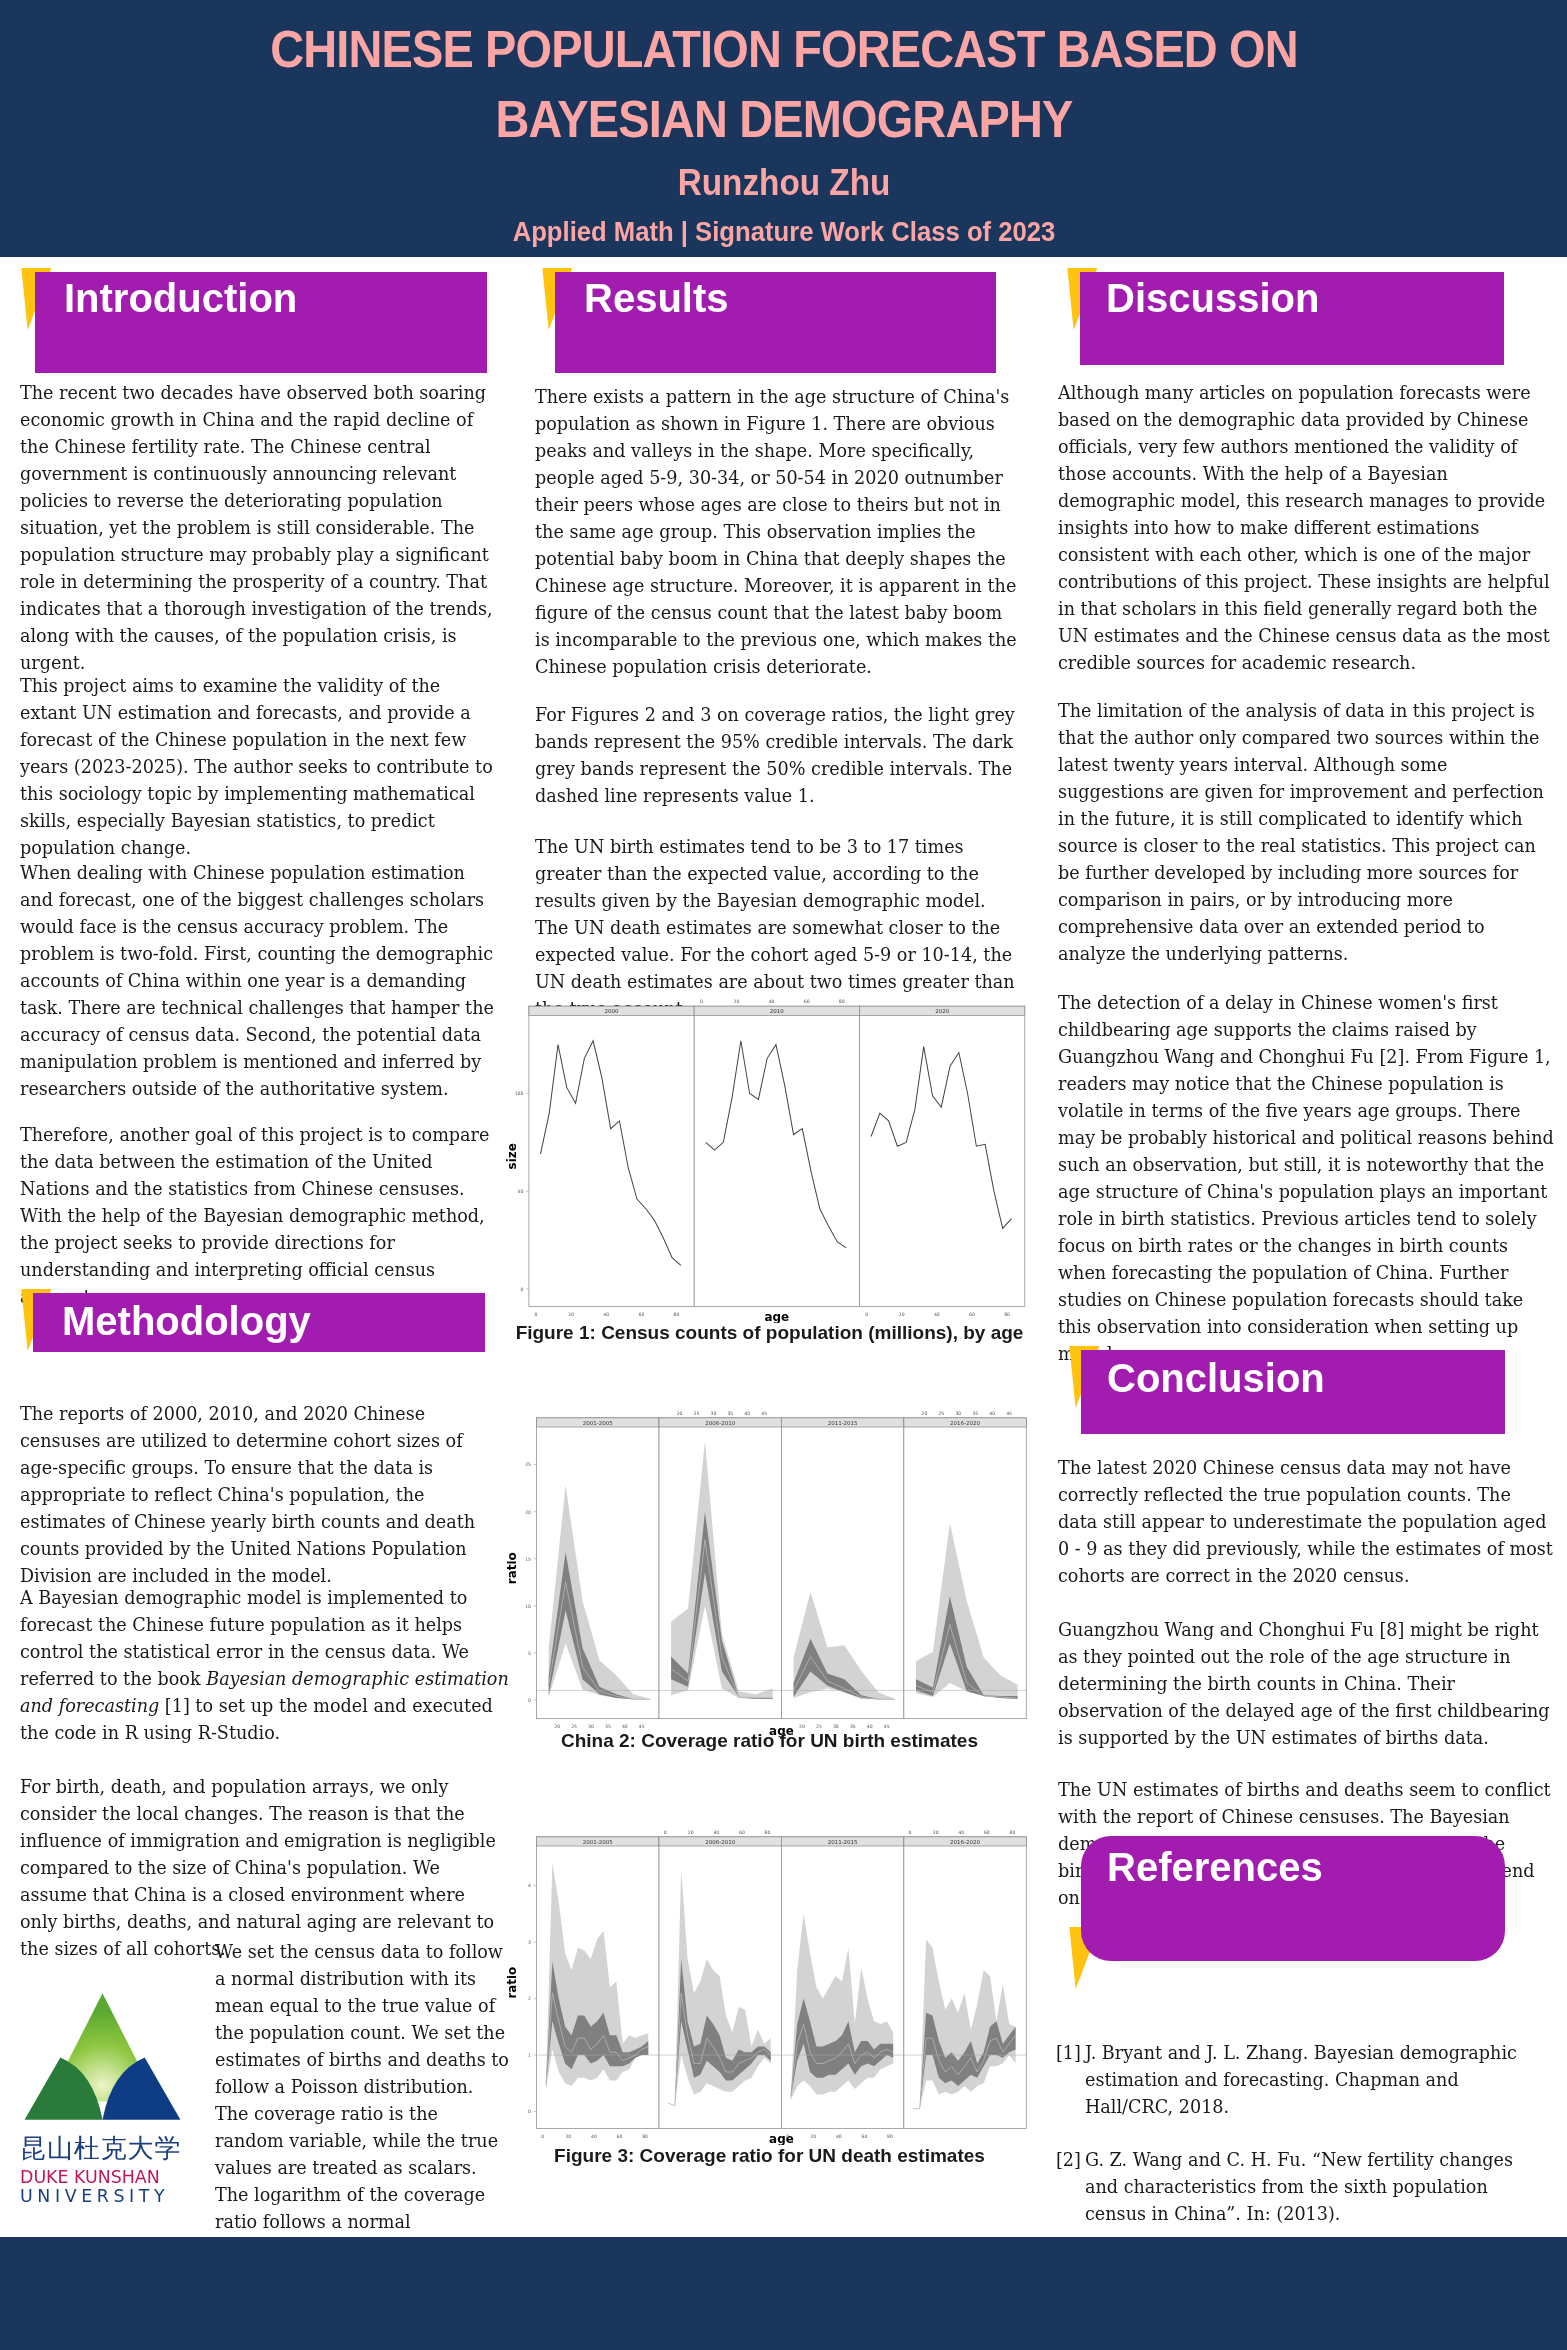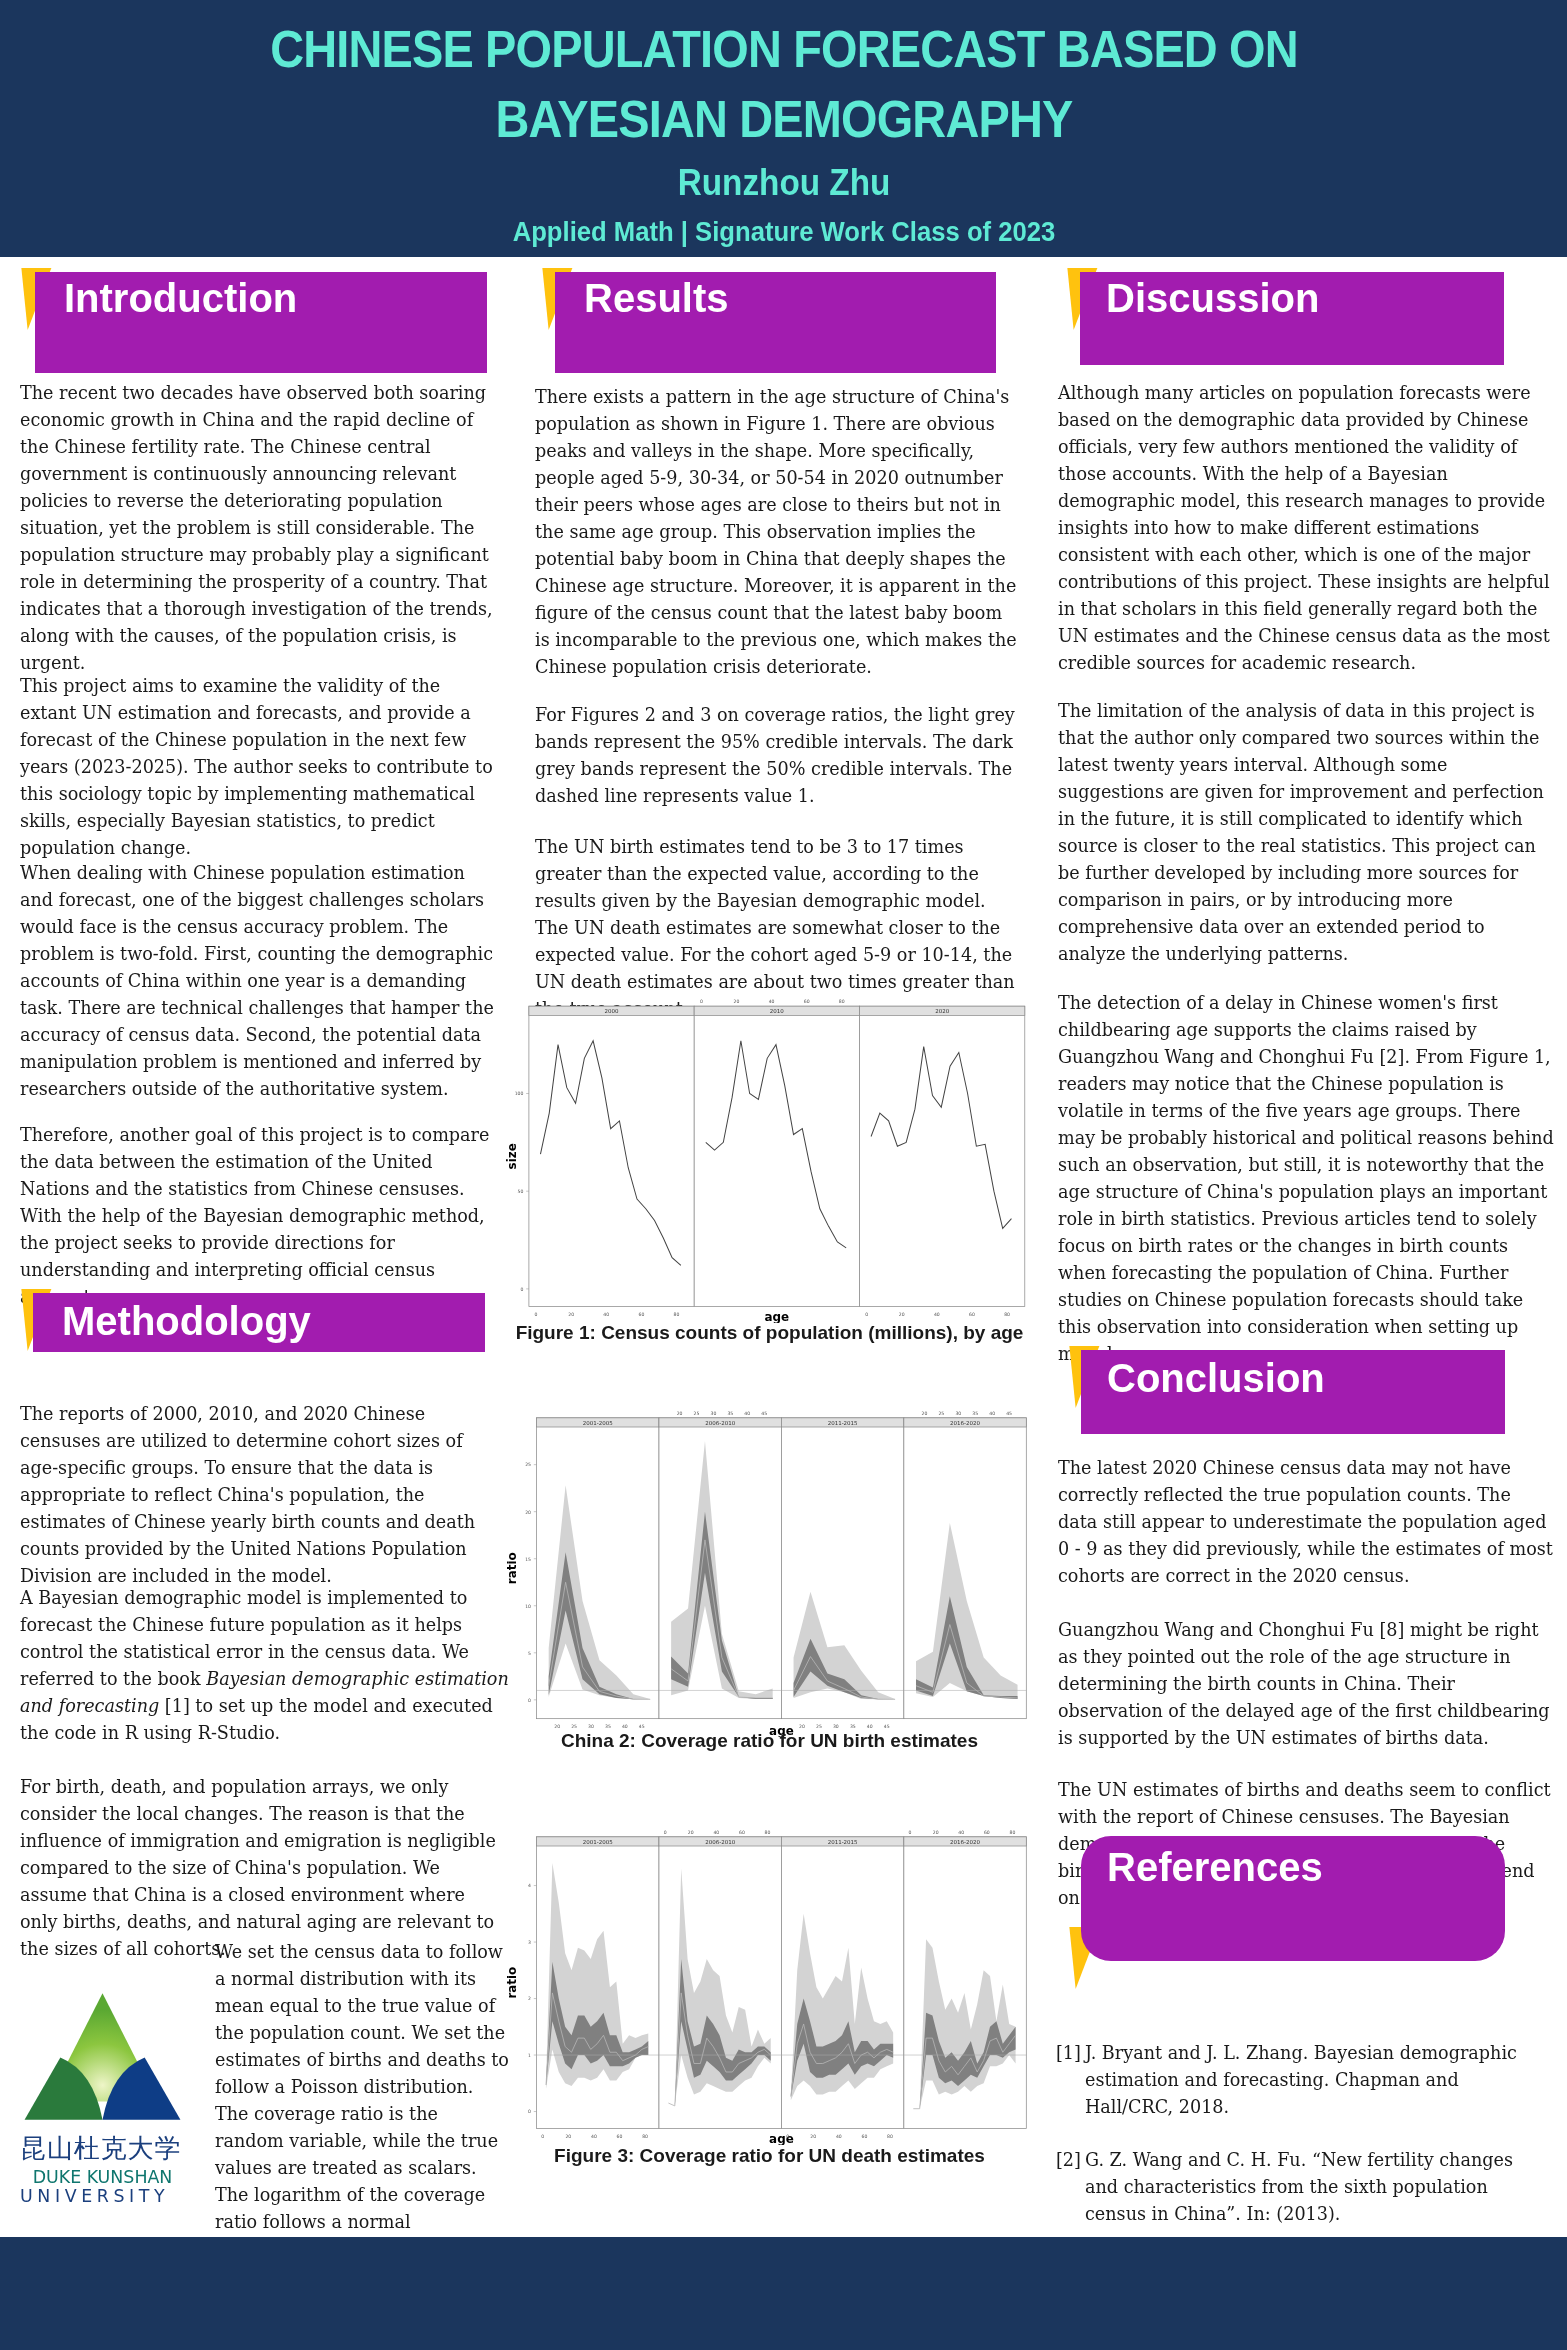--- a/index.html
+++ b/index.html
@@ -1,39 +1,39 @@
 <!DOCTYPE html>
 <html style="font-size:14.7px"><head>
 <meta charset="utf-8">
 <style>
   html,body{margin:0;padding:0;}
   body{width:1568px;height:2351px;position:relative;background:#ffffff;overflow:hidden;
        font-family:"DejaVu Serif","Liberation Serif",serif;color:#1a1a1a;}
-  .header{position:absolute;left:0;top:0;width:1568px;height:257px;background:#1b365d;color:#5eead4;text-align:center;
+  .header{position:absolute;left:0;top:0;width:1568px;height:257px;background:#1b365d;color:#fca5a5;text-align:center;
           font-family:"Liberation Sans",sans-serif;}
   .title{position:absolute;left:0;width:1568px;font-weight:bold;font-size:51px;letter-spacing:-0.9px;transform:scaleX(0.92);}
   .t1{top:20px;} .t2{top:90px;}
   .author{position:absolute;top:162px;left:0;width:1568px;font-weight:bold;font-size:37px;transform:scaleX(0.9);}
   .affil{position:absolute;top:215px;left:0;width:1568px;font-weight:bold;font-size:28.5px;transform:scaleX(0.9);}
   .footer{position:absolute;left:0;top:2237px;width:1568px;height:114px;background:#1b365d;}
   .sec-head{position:absolute;background:#a21caf;color:#fff;font-family:"Liberation Sans",sans-serif;font-weight:bold;font-size:40px;}
   .sec-head .label{position:absolute;left:29px;top:3.7px;}
   .tri{position:absolute;width:0;height:0;border-left:15.6px solid transparent;border-right:15.6px solid transparent;
        border-top:62px solid #ffc20e;transform:skewX(-8deg);}
   .para{position:absolute;font-size:17.6px;line-height:27px;white-space:pre-line;}
   .para i{font-style:italic;}
   .fig{position:absolute;}
   .caption{position:absolute;font-family:"Liberation Sans",sans-serif;font-weight:bold;font-size:19px;text-align:center;}
   .ref{position:absolute;font-size:17.6px;line-height:27px;}
   .ref .num{position:absolute;left:0;top:0;}
   .ref .txt{position:absolute;left:29px;top:0;width:459px;}
   svg text{font-family:"DejaVu Sans","Liberation Sans",sans-serif;}
   .logo{position:absolute;left:20px;top:1993px;width:165px;height:220px;}
   .logo .cn{position:absolute;left:0;top:138px;width:165px;font-size:26px;color:#1b3f7d;font-family:"DejaVu Serif",serif;letter-spacing:0.9px;}
-  .logo .en1{position:absolute;left:0;top:174px;width:165px;font-size:17.4px;color:#0f766e;font-family:"DejaVu Sans",sans-serif;text-align:center;}
+  .logo .en1{position:absolute;left:0;top:174px;width:165px;font-size:17.4px;color:#be185d;font-family:"DejaVu Sans",sans-serif;}
   .logo .en2{position:absolute;left:0;top:193px;width:165px;font-size:17.4px;color:#1b3f7d;font-family:"DejaVu Sans",sans-serif;letter-spacing:4.6px;}
 </style>
 </head>
 <body>
 
 <div class="header">
   <div class="title t1">CHINESE POPULATION FORECAST BASED ON</div>
   <div class="title t2">BAYESIAN DEMOGRAPHY</div>
   <div class="author">Runzhou Zhu</div>
   <div class="affil">Applied Math | Signature Work Class of 2023</div>

